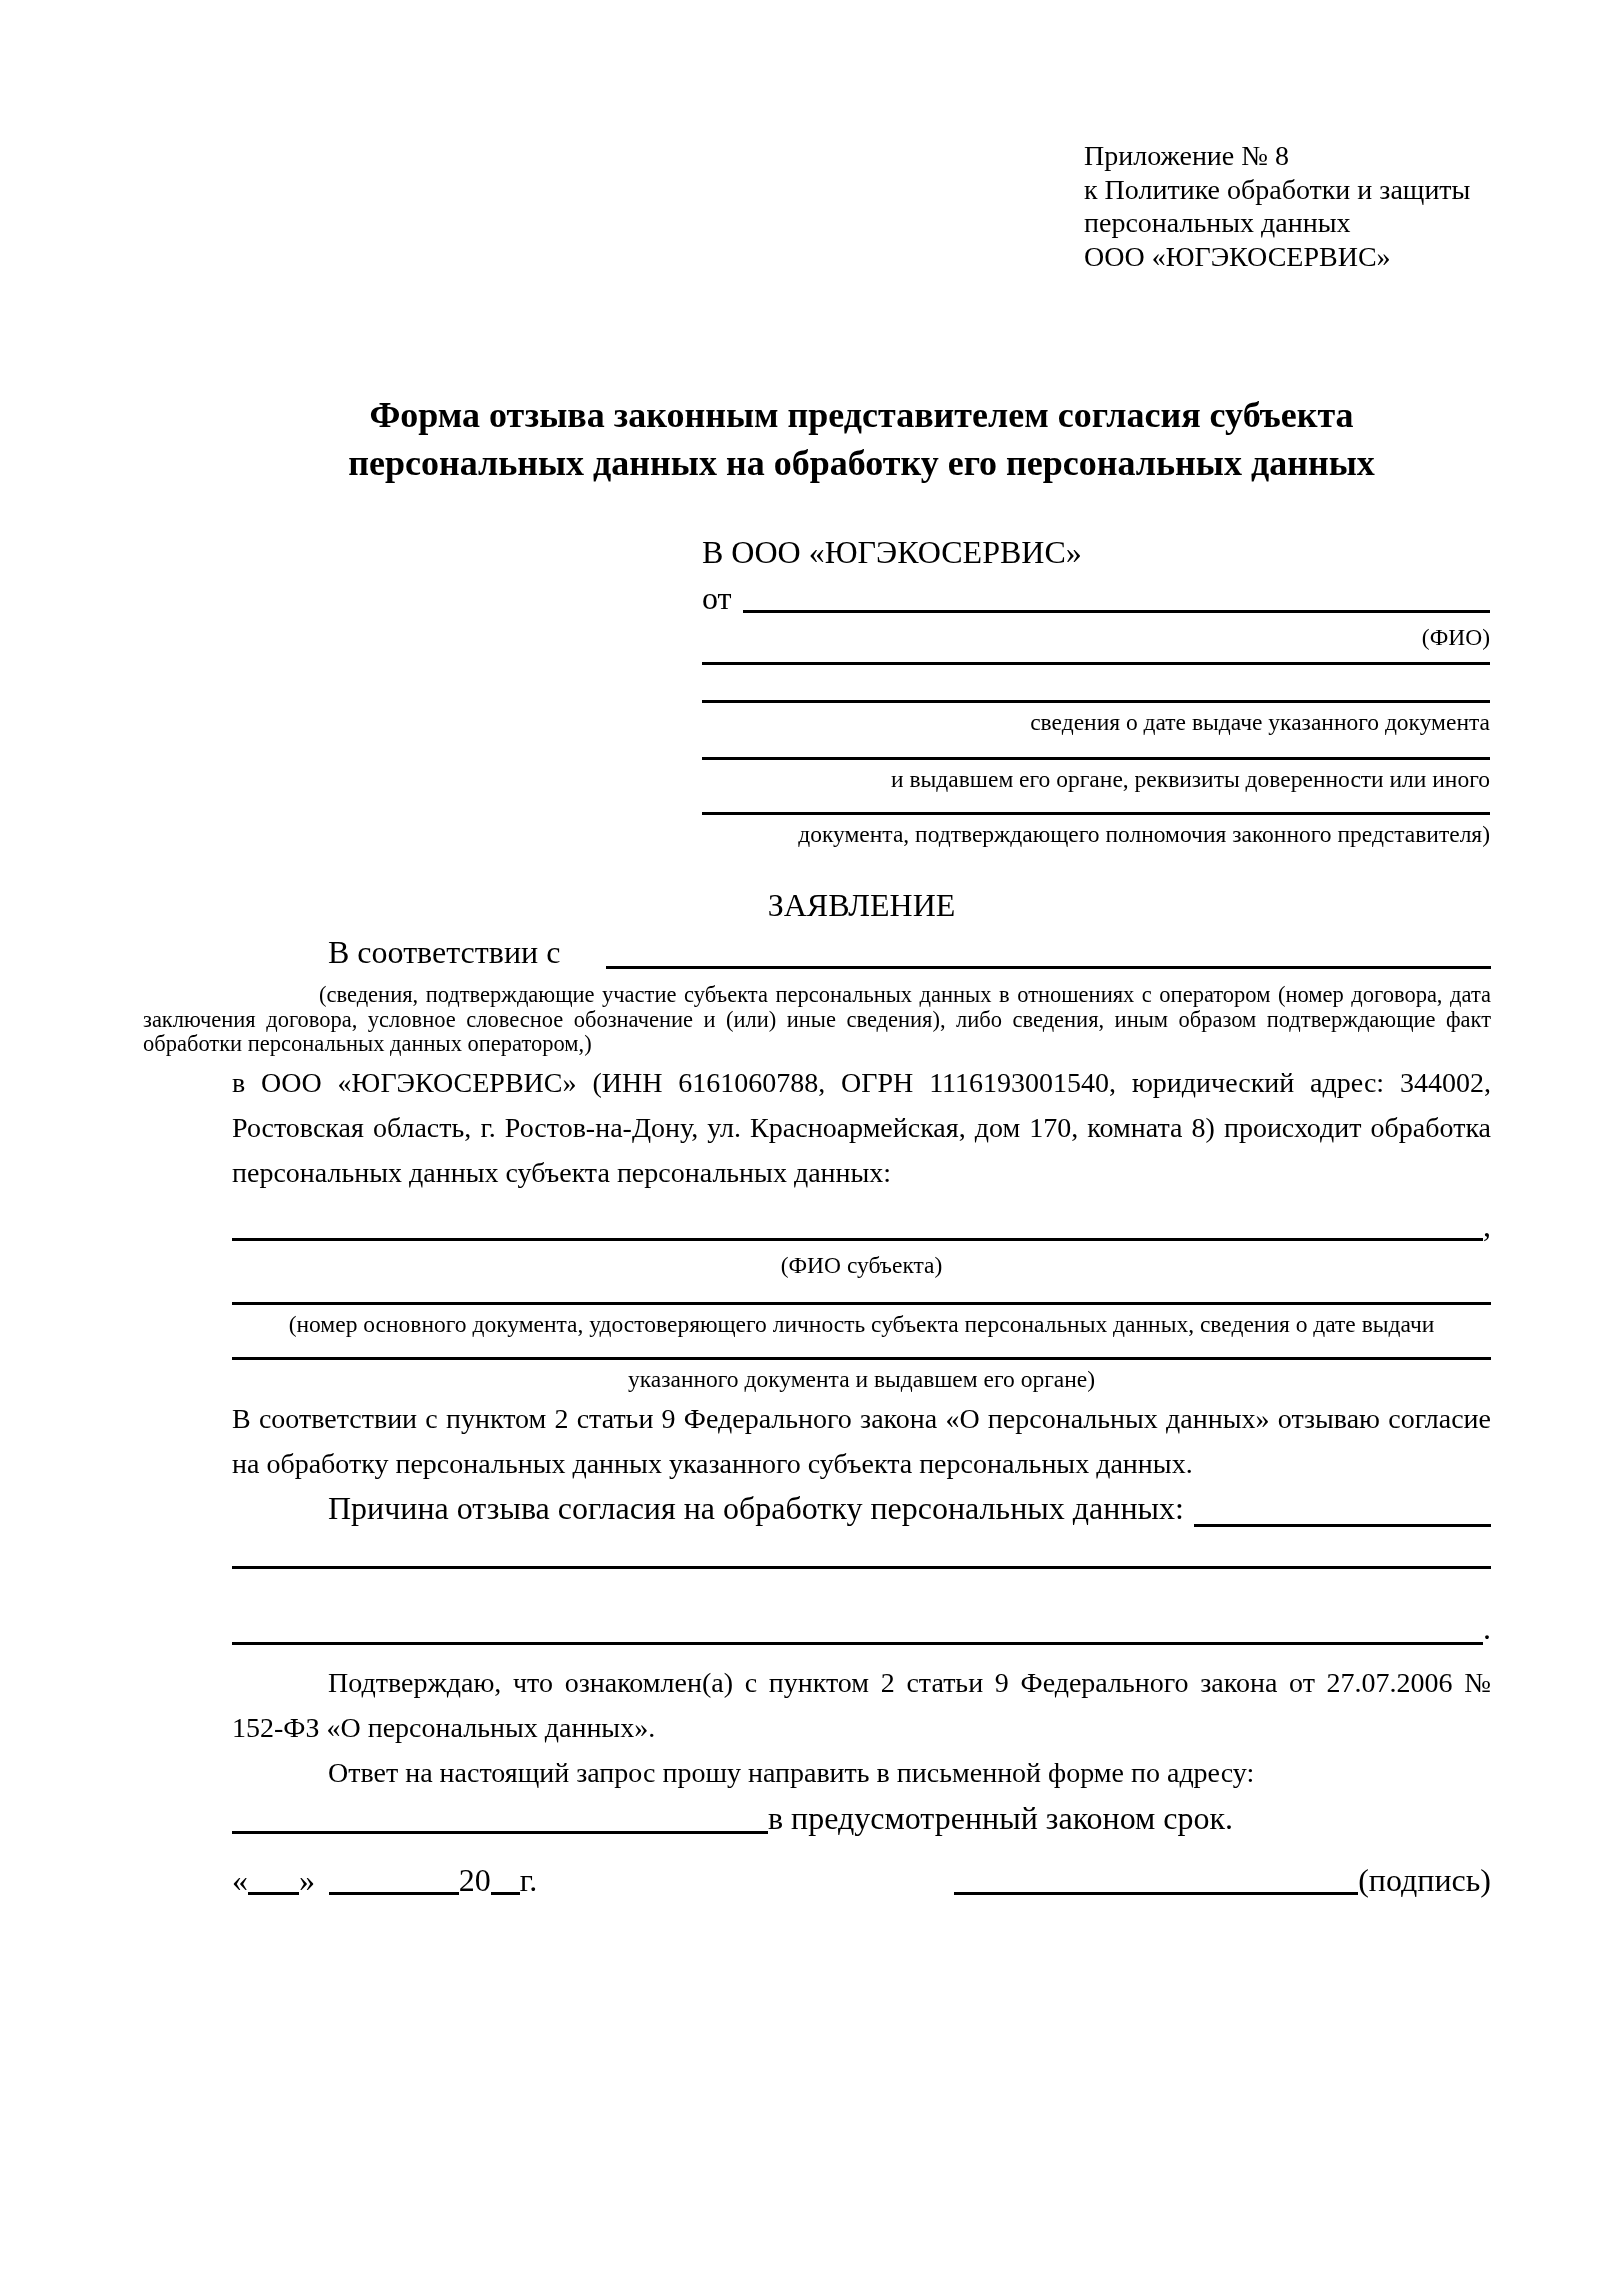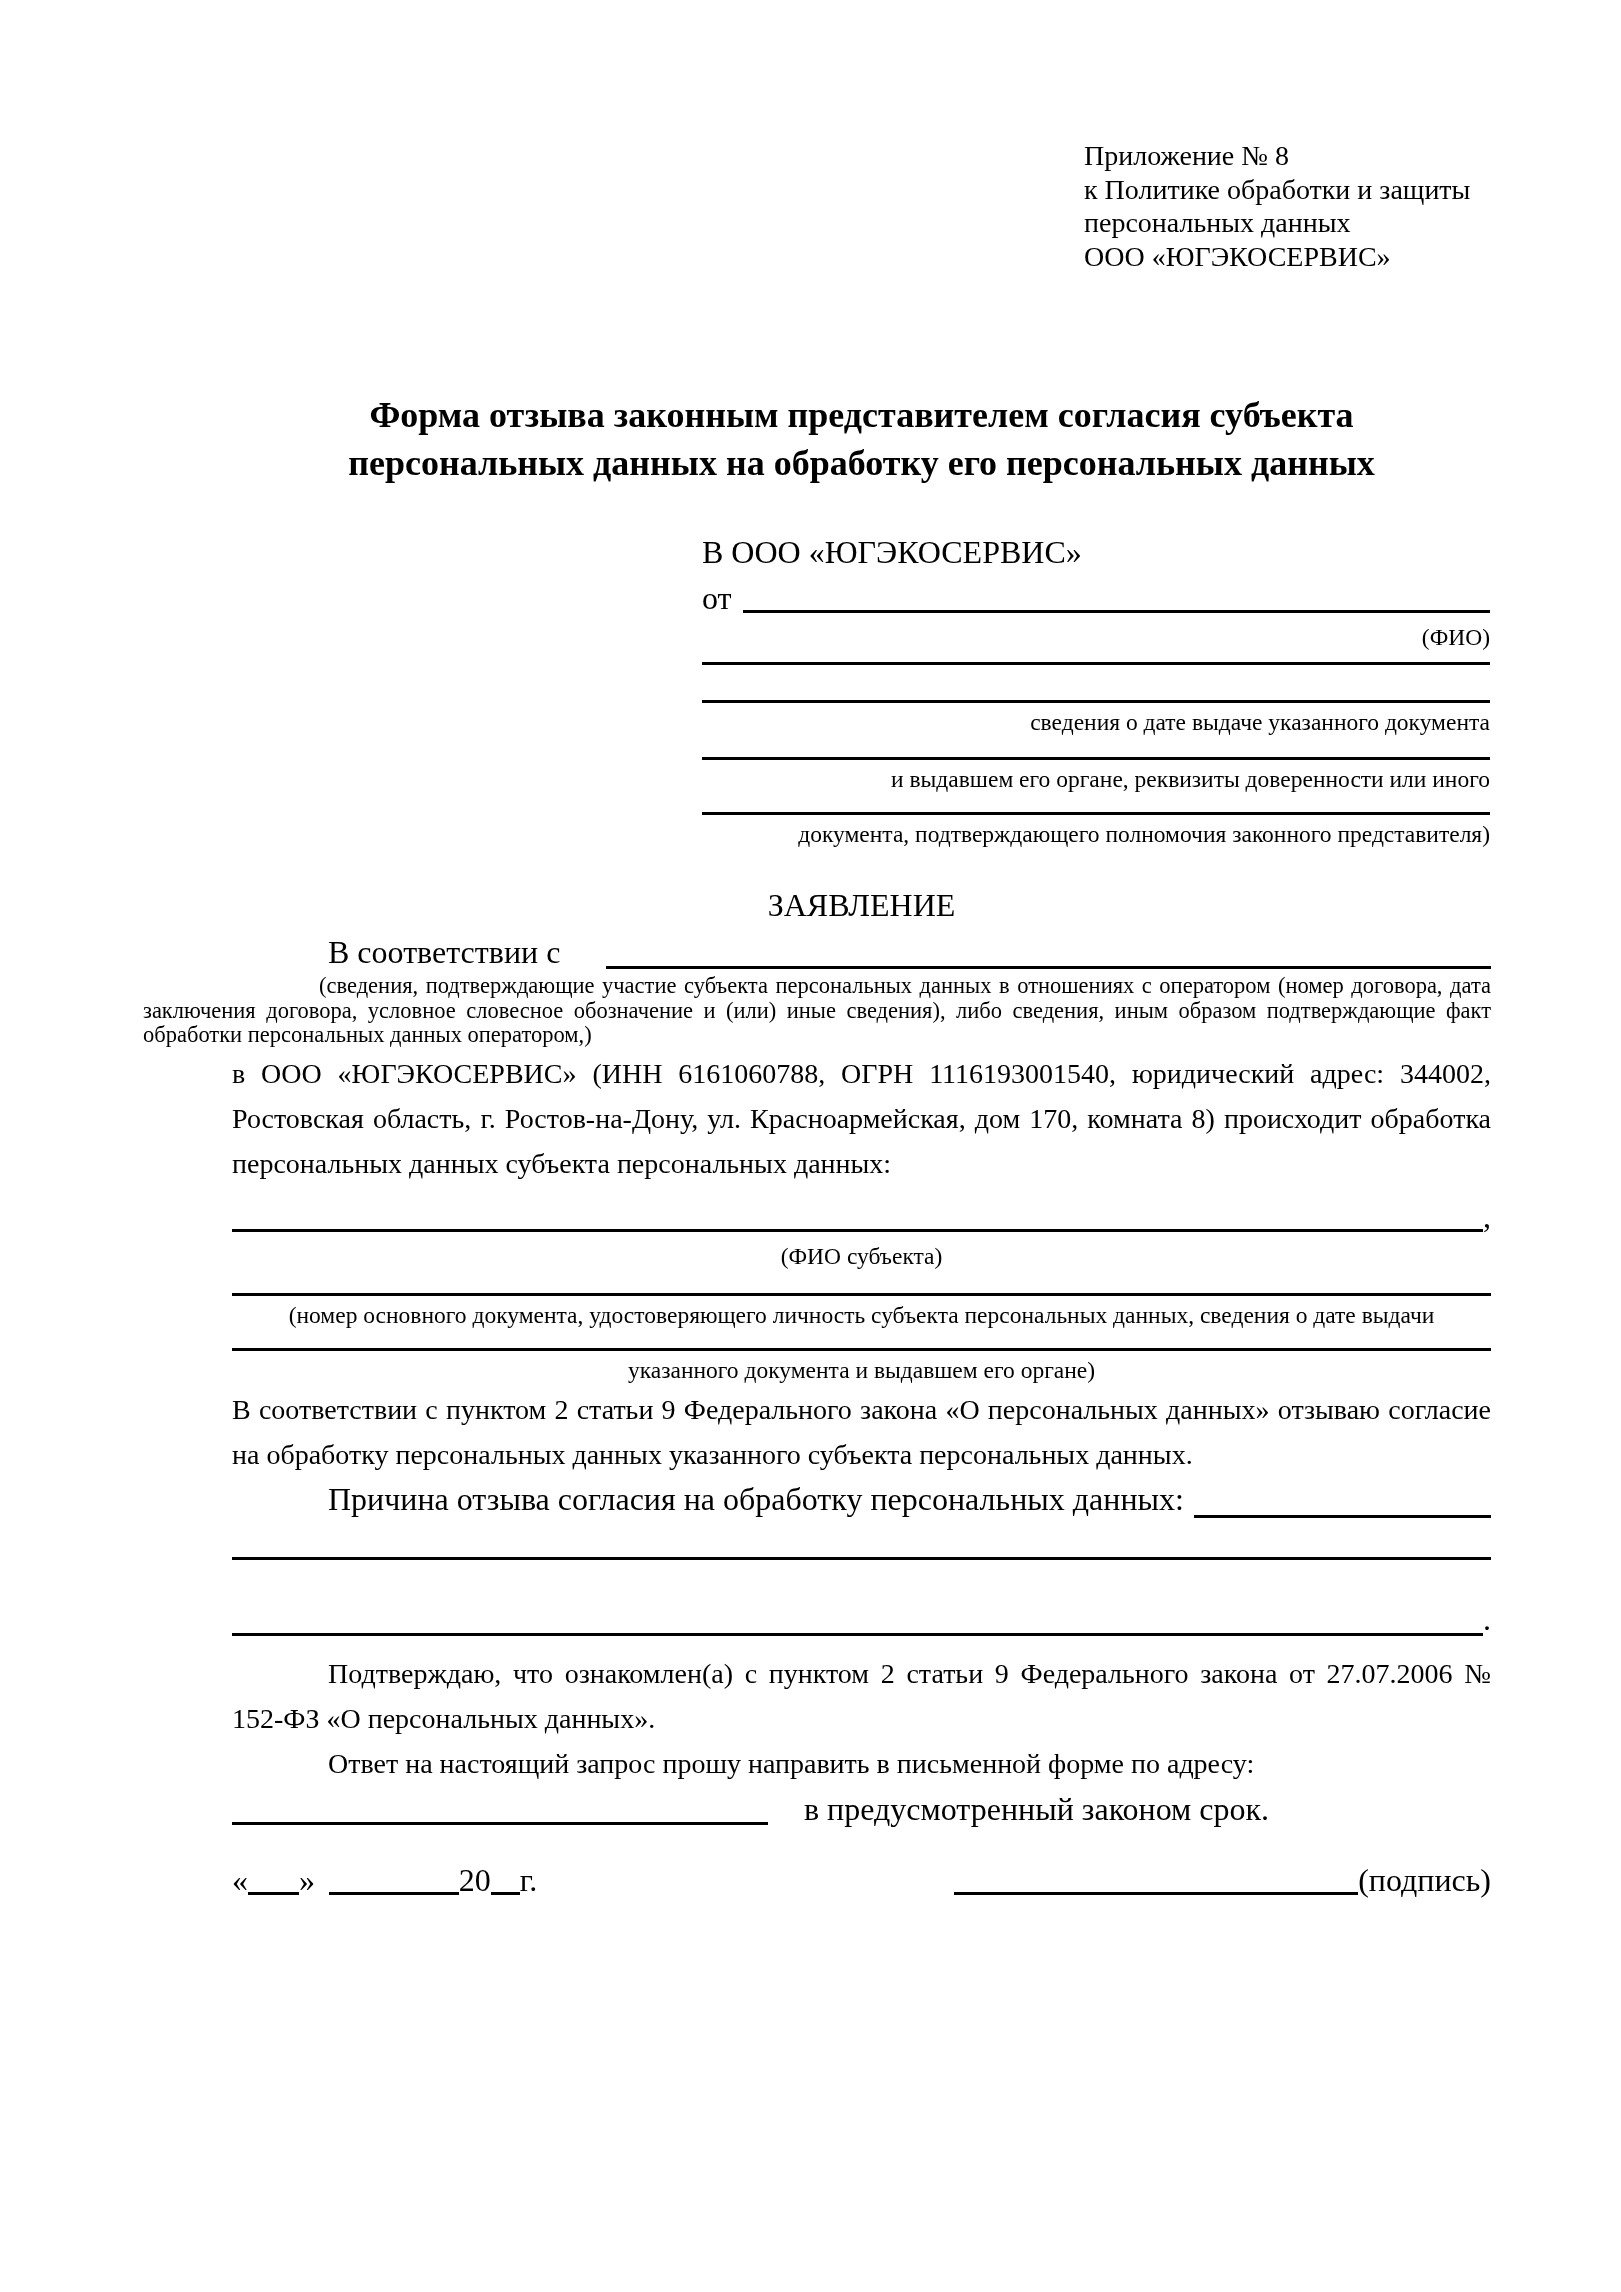--- a/index.html
+++ b/index.html
@@ -25,39 +25,39 @@
   .addr .bar-2 { margin-top:35px; }
   .addr .bar-3 { margin-top:22.5px; }
   .addr .bar-4 { margin-top:20.6px; }
 
   .stmt-head { text-align:center; font-size:32px; margin-top:39px; line-height:1.3; }
   .according { margin-top:4.9px; line-height:1.3;gap:32px; }
   .according .label { margin-left:96px; margin-right:13.7px; white-space:nowrap; }
 
   .fine {
     font-size:22.5px; line-height:24.5px; text-align:justify;
-    margin-left:-89px; width:1348px; text-indent:176px; margin-top:1px;
+    margin-left:-89px; width:1348px; text-indent:176px; margin-top:10px;
   }
   .body-par { font-size:28px; line-height:45px; text-align:justify; }
   .operator-par { margin-top:2.9px; }
 
   .line-comma { margin-top:9.8px; line-height:1.3; }
   .center-cap { font-size:23.5px; text-align:center; line-height:24.5px; margin-top:6.9px; }
   .subj-bar-1 { margin-top:24.5px; }
   .subj-bar-2 { margin-top:20.6px; }
   .withdraw-par { margin-top:4.9px; }
 
   .reason-row { line-height:45px; }
   .reason-row .label { margin-left:96px; margin-right:9.8px; white-space:nowrap; }
 
   .blank-1 { margin-top:35px; }
   .blank-2 { margin-top:39px; line-height:1.3; }
   .confirm-par { margin-top:9.8px; text-indent:96px; }
   .reply-par { text-indent:96px; }
-  .reply-row { line-height:1.3; margin-top:2.9px;gap:36px; }
+  .reply-row { line-height:1.3; margin-top:2.9px; }
   .reply-row .fixed-fill { flex:0 0 536px; border-bottom:3.9px solid #000; height:0; margin-bottom:4.9px; }
 
   .footer {
     position:absolute; left:232px; right:130px; top:1860px;
     display:flex; justify-content:space-between; align-items:flex-end; font-size:32px; line-height:1.25;
   }
   .grp { display:flex; align-items:flex-end; }
   .u { border-bottom:3.9px solid #000; height:0; margin-bottom:4.9px; display:inline-block; }
   .u-day { width:51px; }
   .u-month { width:130px; margin-left:13.7px; }

